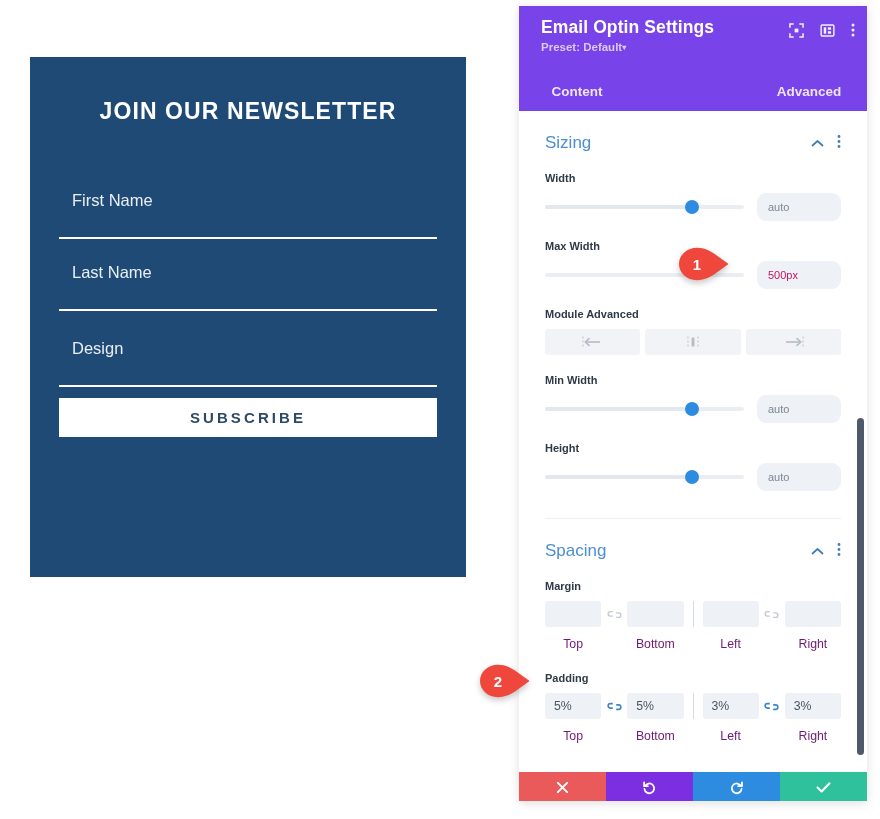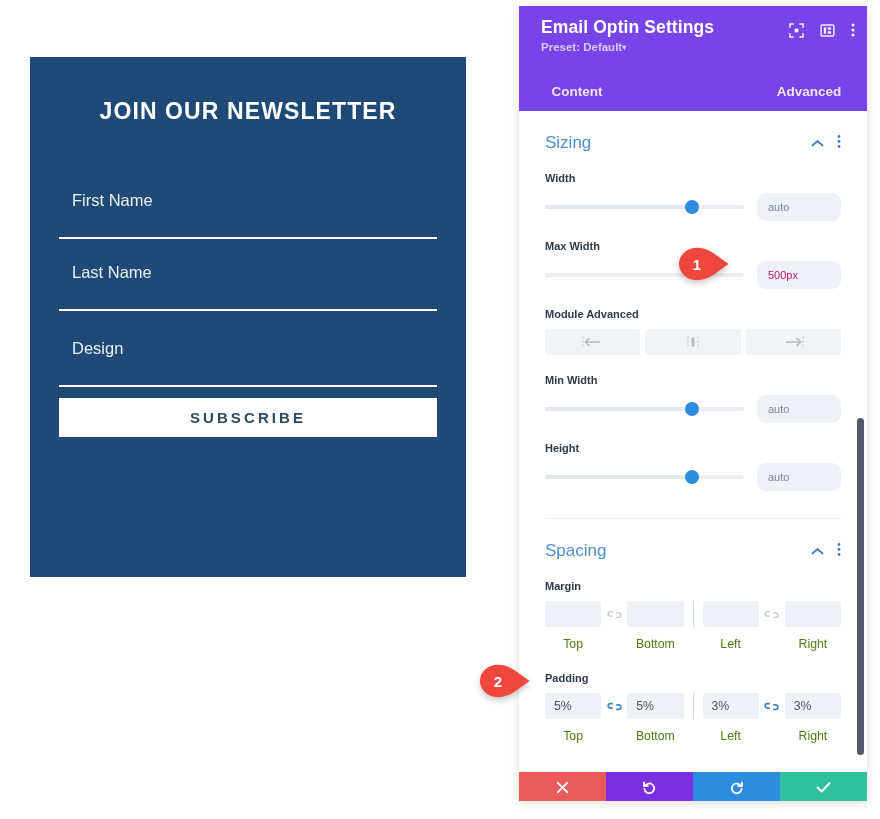--- a/index.html
+++ b/index.html
@@ -186,21 +186,21 @@
     background: #eef1f6;
     border-radius: 3px;
     display: flex; align-items: center;
     padding: 0 9px;
     font-size: 12.3px;
     color: #4b5662;
   }
   .sp-cap {
     text-align: center;
     font-size: 12.3px;
-    color: #4d7c0f;
+    color: #701a75;
     margin-top: 7px;
   }
   .link-ic { width: 26px; display: flex; justify-content: center; align-items:center; cursor:pointer; }
   .sp-div { width: 1px; height: 26px; background: #d6dbe2; margin: 0 9px; align-self:flex-start; }
 
   .sec-sep { height: 1px; background: #eceff3; margin: 27px 0 0 0; }
 
   
   .vscroll {
     position: absolute;

